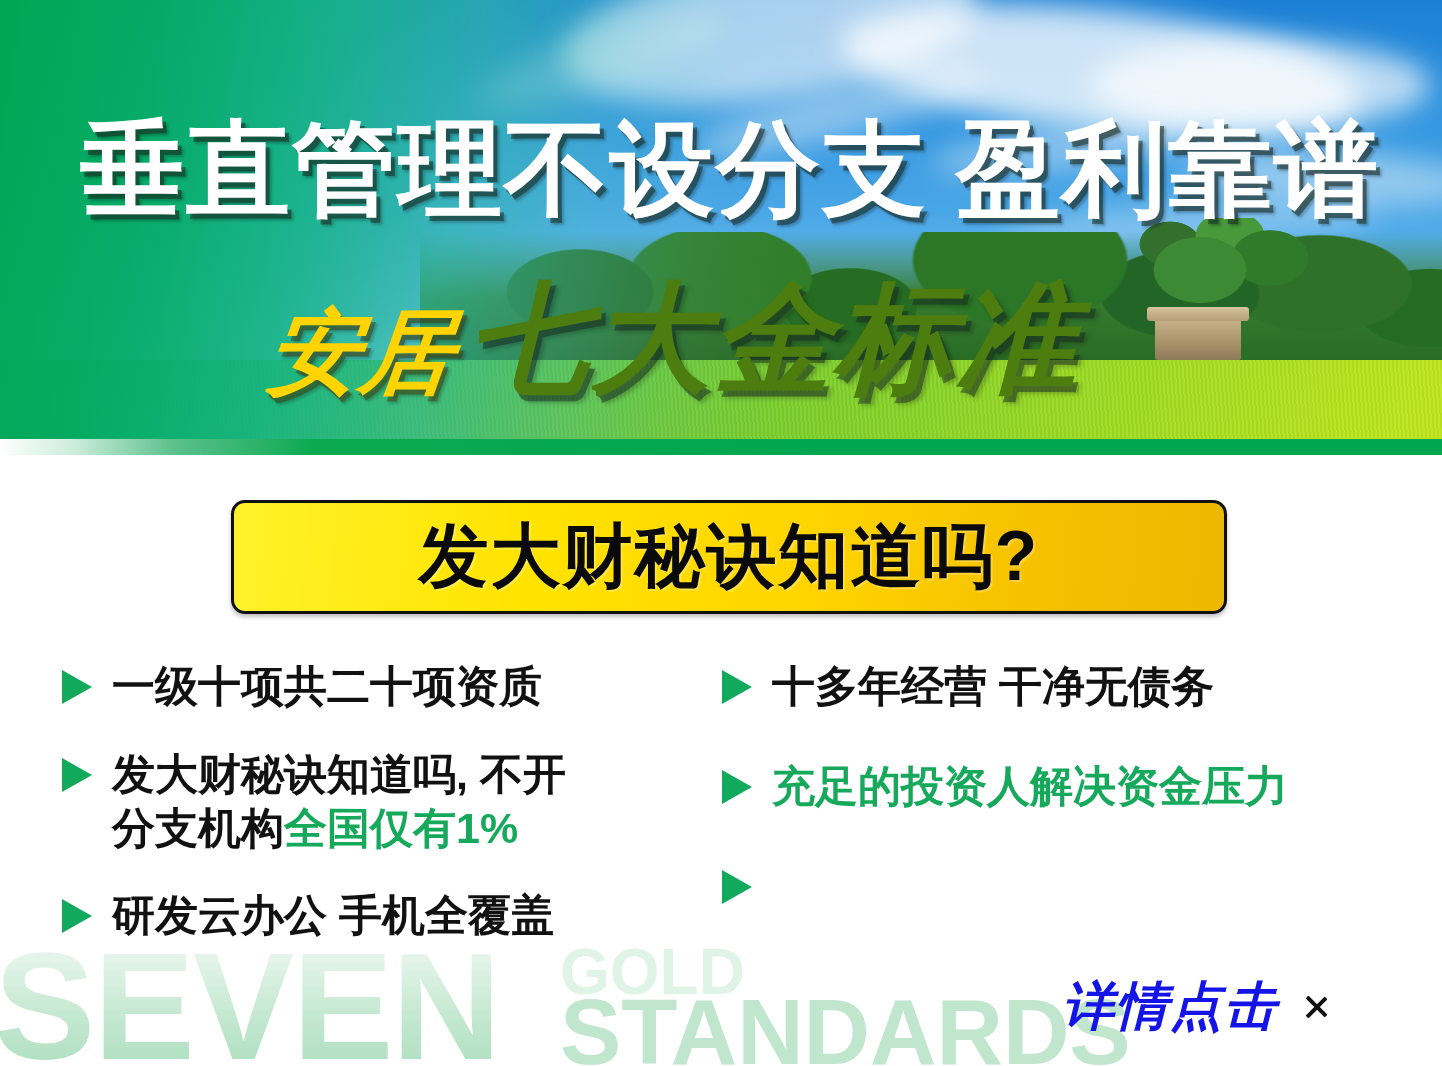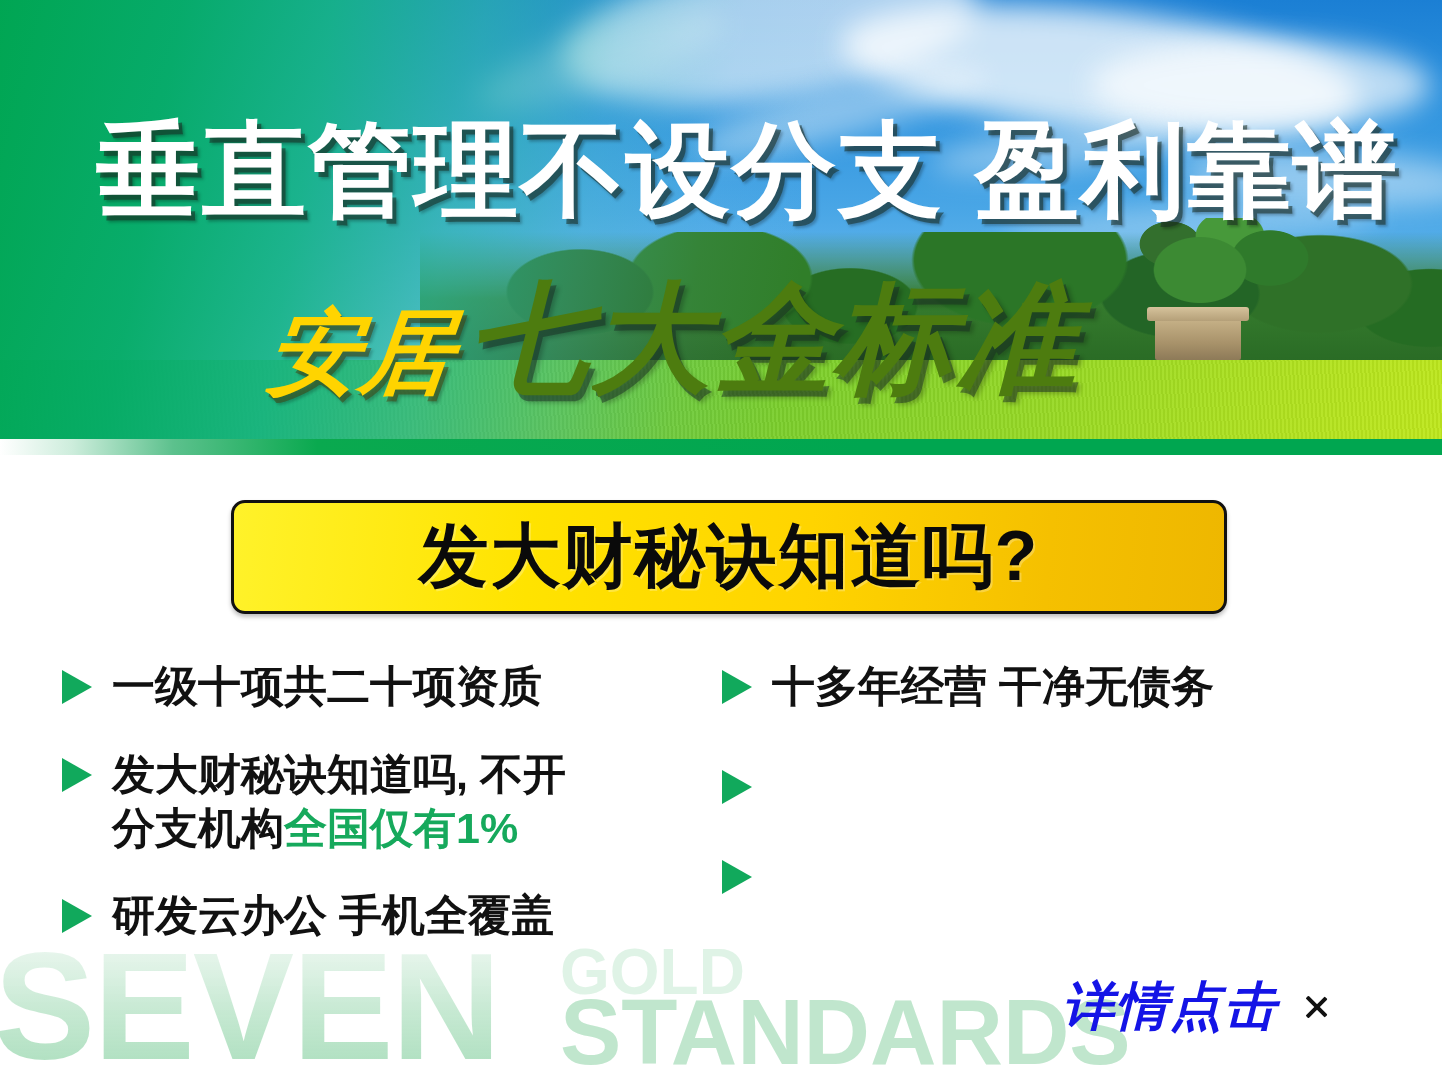--- a/index.html
+++ b/index.html
@@ -100,21 +100,21 @@
     position:absolute;left:0;right:0;bottom:0;height:16px;
     background:linear-gradient(90deg,#ffffff 0%,#cdeddc 5%,#5cc18d 12%,#0aa94f 22%,#00a650 60%,#00a650 100%);
   }
 
   
   .hl{
     position:absolute;color:#ffffff;white-space:nowrap;
     font-weight:700;letter-spacing:2px;
     text-shadow:4px 5px 0 rgba(25,45,35,.55), 6px 7px 3px rgba(0,0,0,.25);
   }
-  .hl1{left:96px;top:118px;font-size:104px;line-height:1;}
+  .hl1{left:80px;top:118px;font-size:104px;line-height:1;font-family:Liberation Serif, serif;}
   .hl2wrap{position:absolute;left:268px;top:278px;white-space:nowrap;line-height:1;}
   .hl2a{
     display:inline-block;font-size:92px;font-weight:700;font-style:italic;
     color:#ffd400;letter-spacing:1px;
     text-shadow:4px 5px 0 rgba(70,60,10,.5), 6px 7px 3px rgba(0,0,0,.22);
     transform:skewX(-6deg);
     vertical-align:bottom;
   }
   .hl2b{
     display:inline-block;font-size:120px;font-weight:700;color:#4d7c0f;letter-spacing:2px;
@@ -254,20 +254,21 @@
 
     <div class="col colR">
 
       <div class="bullet">
         <span class="tri"></span>
         <span class="btext">十多年经营  干净无债务</span>
       </div>
 
       <div class="bullet">
         <span class="tri"></span>
+        <span class="btext green">充足的投资人解决资金压力</span>
       </div>
 
       <div class="bullet">
         <span class="tri"></span>
       </div>
 
     </div>
   </div>
 
   <div class="wm">

